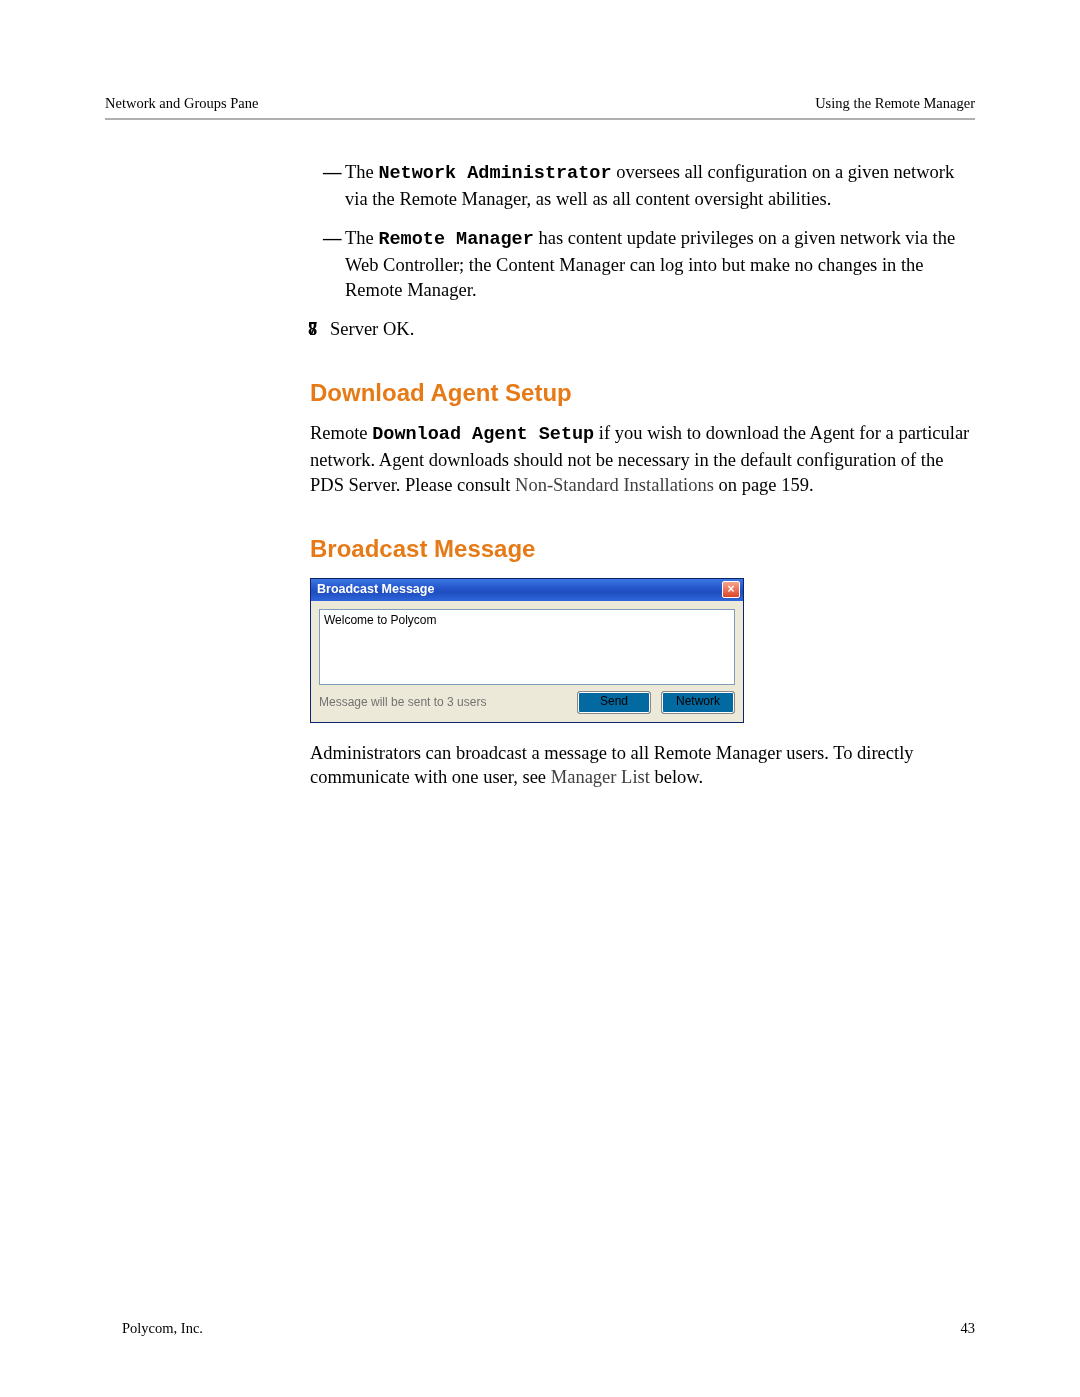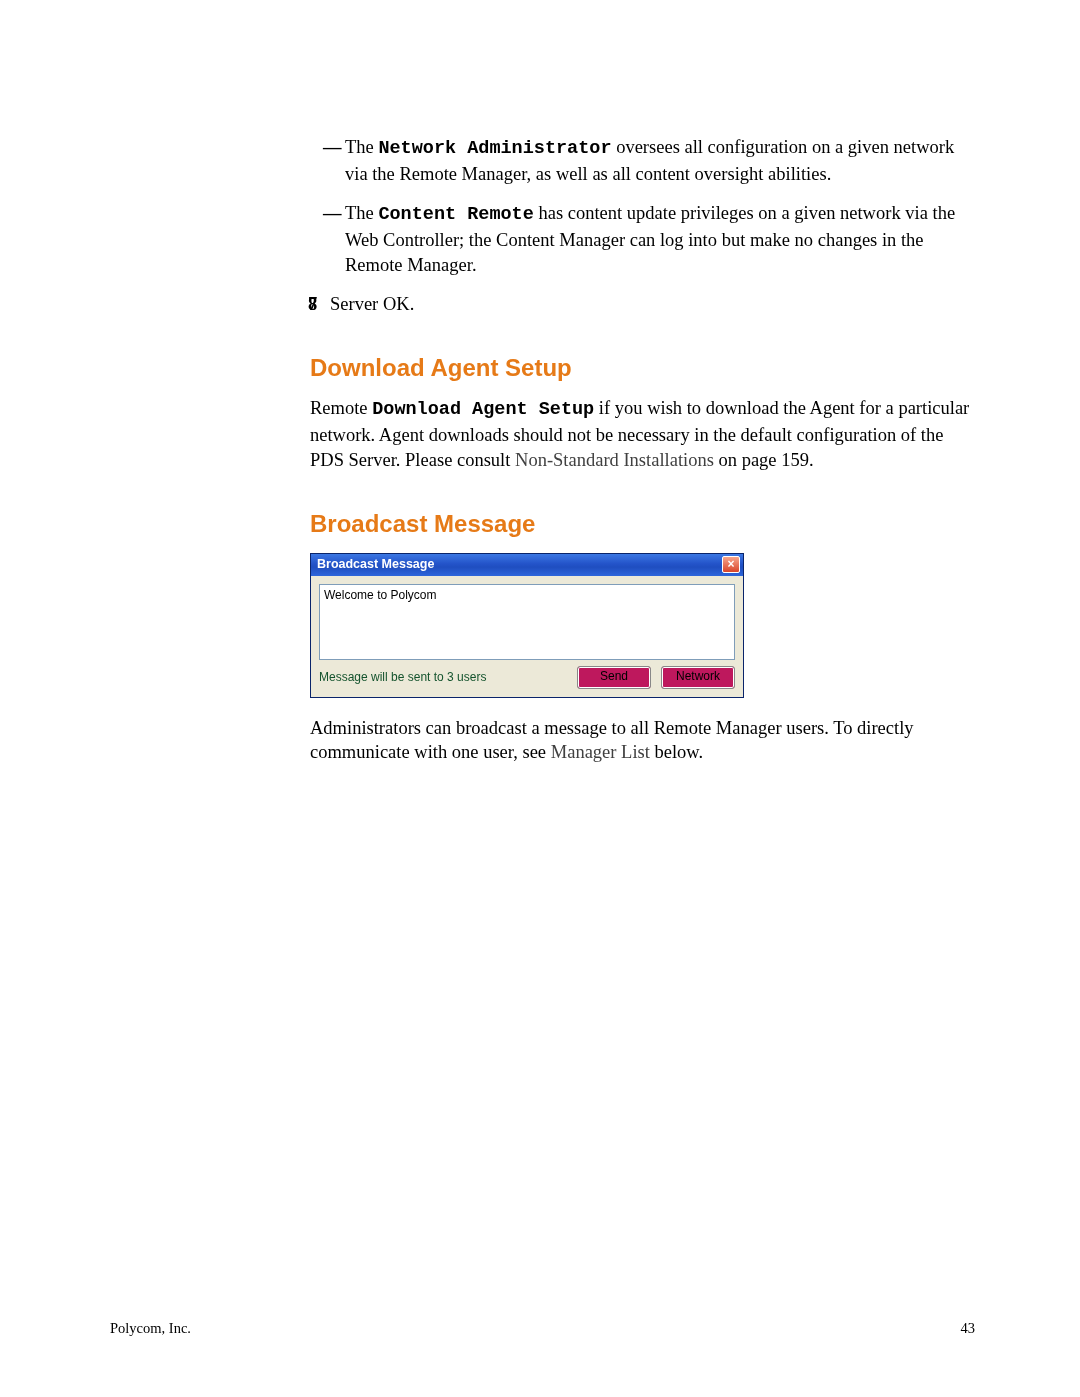--- a/index.html
+++ b/index.html
@@ -106,61 +106,65 @@
     font-size: 12px;
     color: #000;
   }
   .dialog-footer {
     display: flex;
     align-items: center;
     margin-top: 6px;
   }
   .footer-text {
     flex: 1;
-    color: #14532d;
+    color: #737373;
   }
   .win-btn {
     width: 72px;
     height: 21px;
-    background: #be185d;
+    background: #0369a1;
     border: 1px solid #888;
     border-radius: 3px;
     font-size: 12px;
     font-family: Tahoma, Arial, sans-serif;
     margin-left: 10px;
     text-align: center;
     line-height: 19px;
     box-shadow: inset 0 0 0 1px #fff;
   }
   .page-footer {
     position: absolute;
     bottom: 60px;
-    left: 110px;
+    left: 122px;
     right: 105px;
     display: flex;
     justify-content: space-between;
     font-size: 14.5px;
   }
 </style>
 </head>
 <body>
 
 <div class="page">
 
+  <div class="running-head">
+    <span>Network and Groups Pane</span>
+    <span>Using the Remote Manager</span>
+  </div>
 
   <div class="content">
 
     <div class="sub-bullet">
       <span class="dash">—</span>
       <span>The </span><span class="bold">Network Administrator</span><span> oversees all configuration on a given network via the Remote Manager, as well as all content oversight abilities.</span>
     </div>
 
     <div class="sub-bullet">
       <span class="dash">—</span>
-      <span>The </span><span class="bold">Content Remote</span><span> has content update privileges on a given network via the Web Controller; the Content Manager can log into but make no changes in the Remote Manager.</span>
+      <span>The </span><span class="bold">Remote Manager</span><span> has content update privileges on a given network via the Web Controller; the Content Manager can log into but make no changes in the Remote Manager.</span>
     </div>
 
     <div class="numbered">
       <span class="num">7</span>
     </div>
     <div class="numbered">
       <span class="num">8</span>
       <span>Server OK.</span>
     </div>
 

